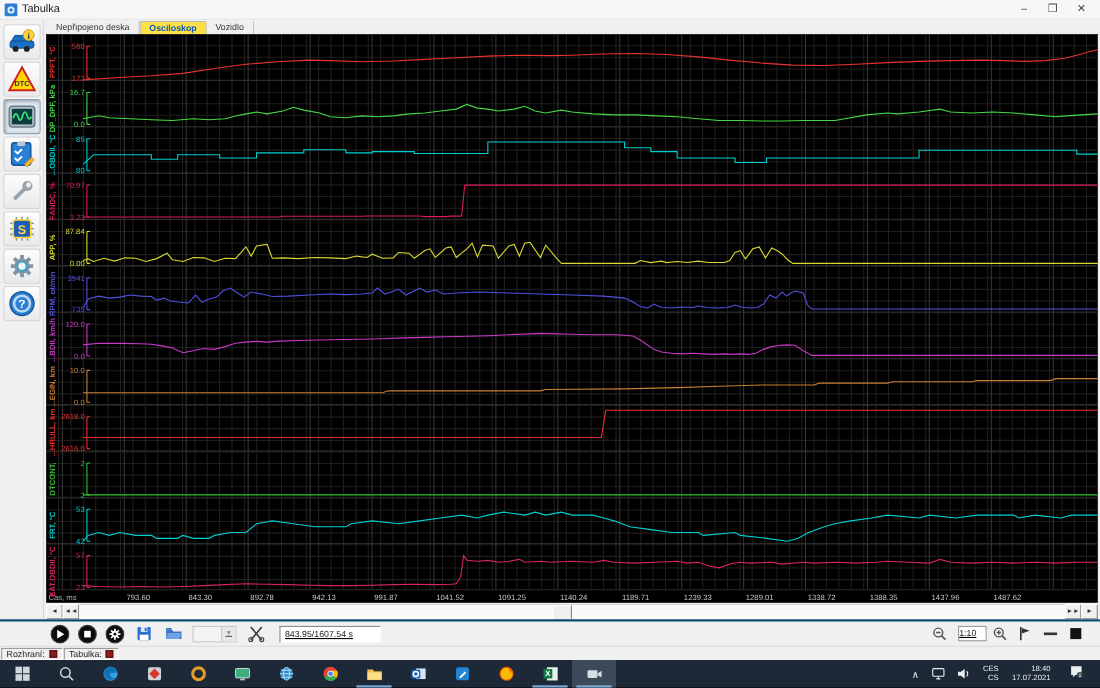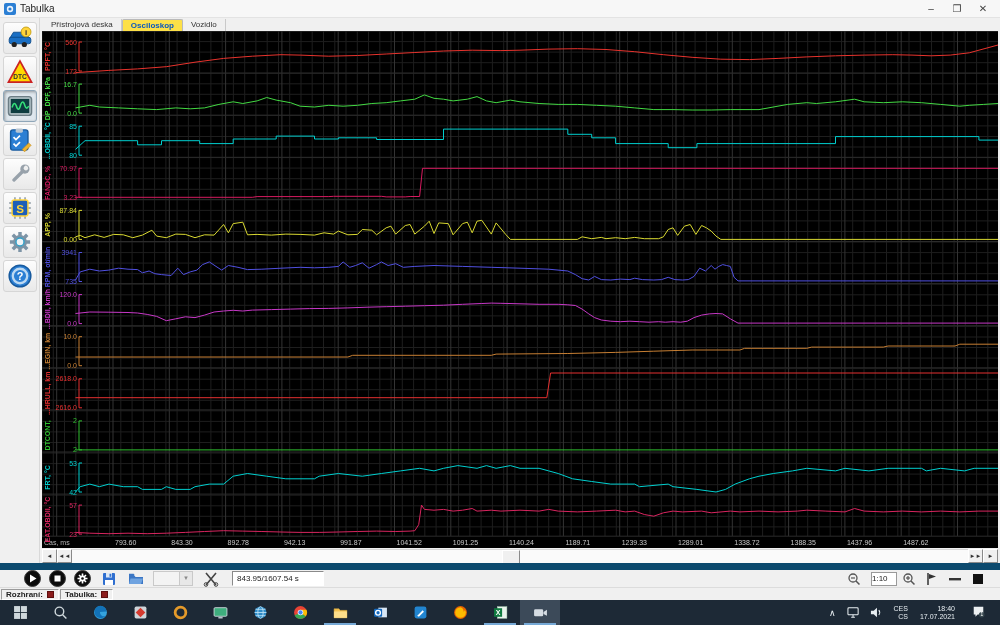--- a/index.html
+++ b/index.html
@@ -31,21 +31,21 @@
   svg{font-family:"Liberation Sans",sans-serif;}
   
   .hscroll{position:absolute;left:42px;top:549px;width:956px;height:14px;background:#f2f2f2;display:flex;}
   .hs-btn{width:15px;height:14px;background:#f0f0f0;border:1px solid;border-color:#fff #8a8a8a #8a8a8a #fff;
     font-size:6px;color:#333;text-align:center;line-height:12px;flex:0 0 auto;}
   .hs-track{flex:1;position:relative;background:#fafafa;border-top:1px solid #d8d8d8;}
   .hs-thumb{position:absolute;left:48%;top:0;width:18px;height:14px;background:#f0f0f0;
     border:1px solid;border-color:#fff #8a8a8a #8a8a8a #fff;}
   
   .toolbar{position:absolute;left:0;top:563px;width:1000px;height:24px;background:#f0f0f0;
-    display:flex;align-items:center;padding-left:24px;border-top:7px solid #0c4a6e;}
+    display:flex;align-items:center;padding-left:46px;border-top:2px solid #0c4a6e;text-decoration:underline;}
   .rbtn{width:17px;height:17px;border-radius:50%;background:#0c0c0c;border:1px solid #3a3a3a;
     margin-right:8px;display:flex;align-items:center;justify-content:center;}
   .rbtn svg{width:11px;height:11px;}
   .fbtn{width:20px;height:18px;margin-right:7px;display:flex;align-items:center;justify-content:center;}
   .fbtn svg{width:16px;height:16px;}
   .combo{width:40px;height:15px;background:#f6f6f6;border:1px solid #b5b5b5;display:flex;opacity:.65;margin-right:8px;}
   .combo .cfill{flex:1;}
   .combo .carrow{width:13px;background:#e4e4e4;border-left:1px solid #b5b5b5;font-size:6px;color:#555;
     text-align:center;line-height:13px;}
   .time-field{width:92px;height:15px;background:#fff;border:1px solid;border-color:#8a8a8a #fff #fff #8a8a8a;
@@ -53,21 +53,21 @@
   .tspace{flex:1;}
   .zoombox{width:26px;height:14px;background:#fff;border:1px solid #9a9a9a;font-size:8px;color:#222;
     line-height:12px;margin:0 3px;}
   .sqbtn{width:18px;height:18px;margin-right:5px;display:flex;align-items:center;justify-content:center;}
   .sqbtn svg{width:14px;height:14px;}
   .toolbar .endpad{width:8px;}
   
   .statusbar{position:absolute;left:0;top:587px;width:1000px;height:13px;background:#f0f0f0;display:flex;
     border-top:1px solid #dcdcdc;font-size:8px;color:#222;}
   .st-cell{border:1px solid;border-color:#9a9a9a #fff #fff #9a9a9a;display:flex;align-items:center;
-    padding:0 4px;margin:1px 0 0 1px;height:11px;font-weight:bold;}
+    padding:0 4px;margin:1px 0 0 1px;height:11px;}
   .st-square{width:7px;height:7px;background:#8c1d1d;border:1px solid #5e0f0f;margin-left:4px;}
   .st-long{flex:1;}
   
   .taskbar{position:absolute;left:0;top:600px;width:1000px;height:25px;background:#1d2936;display:flex;align-items:stretch;}
   .tb-app{width:40px;display:flex;align-items:center;justify-content:center;position:relative;}
   .tb-app svg{width:15px;height:15px;}
   .tb-app.running::after{content:"";position:absolute;left:4px;right:4px;bottom:0;height:2px;background:#76a9d6;}
   .tb-app.active{background:#3c4a59;}
   .tb-spacer{flex:1;}
   .tray{display:flex;align-items:center;color:#e8eef2;}
@@ -158,21 +158,21 @@
       <div class="sb-btn">
         <svg viewBox="0 0 18 18">
           <circle cx="9" cy="9" r="7.5" fill="#2b7fd4" stroke="#175a9e"></circle>
           <circle cx="9" cy="9" r="5" fill="none" stroke="#bcd9f2" stroke-width="1.6"></circle>
           <text x="9" y="11.8" font-size="7.5" font-weight="bold" fill="#fff" text-anchor="middle">?</text>
         </svg>
       </div>
     </div>
 
   <div class="tabbar">
-    <div class="tab">Přístrojová deska</div>
+    <div class="tab">Nepřipojeno deska</div>
     <div class="tab active">Osciloskop</div>
     <div class="tab">Vozidlo</div>
   </div>
 
   <div class="scope">
     <svg id="scope-svg" width="956" height="517">
         <g>
           <line x1="0.0" y1="0" x2="0.0" y2="505" stroke="#1e1e1e" stroke-width="1"></line>
           <line x1="11.3" y1="0" x2="11.3" y2="505" stroke="#1e1e1e" stroke-width="1"></line>
           <line x1="22.5" y1="0" x2="22.5" y2="505" stroke="#1e1e1e" stroke-width="1"></line>

